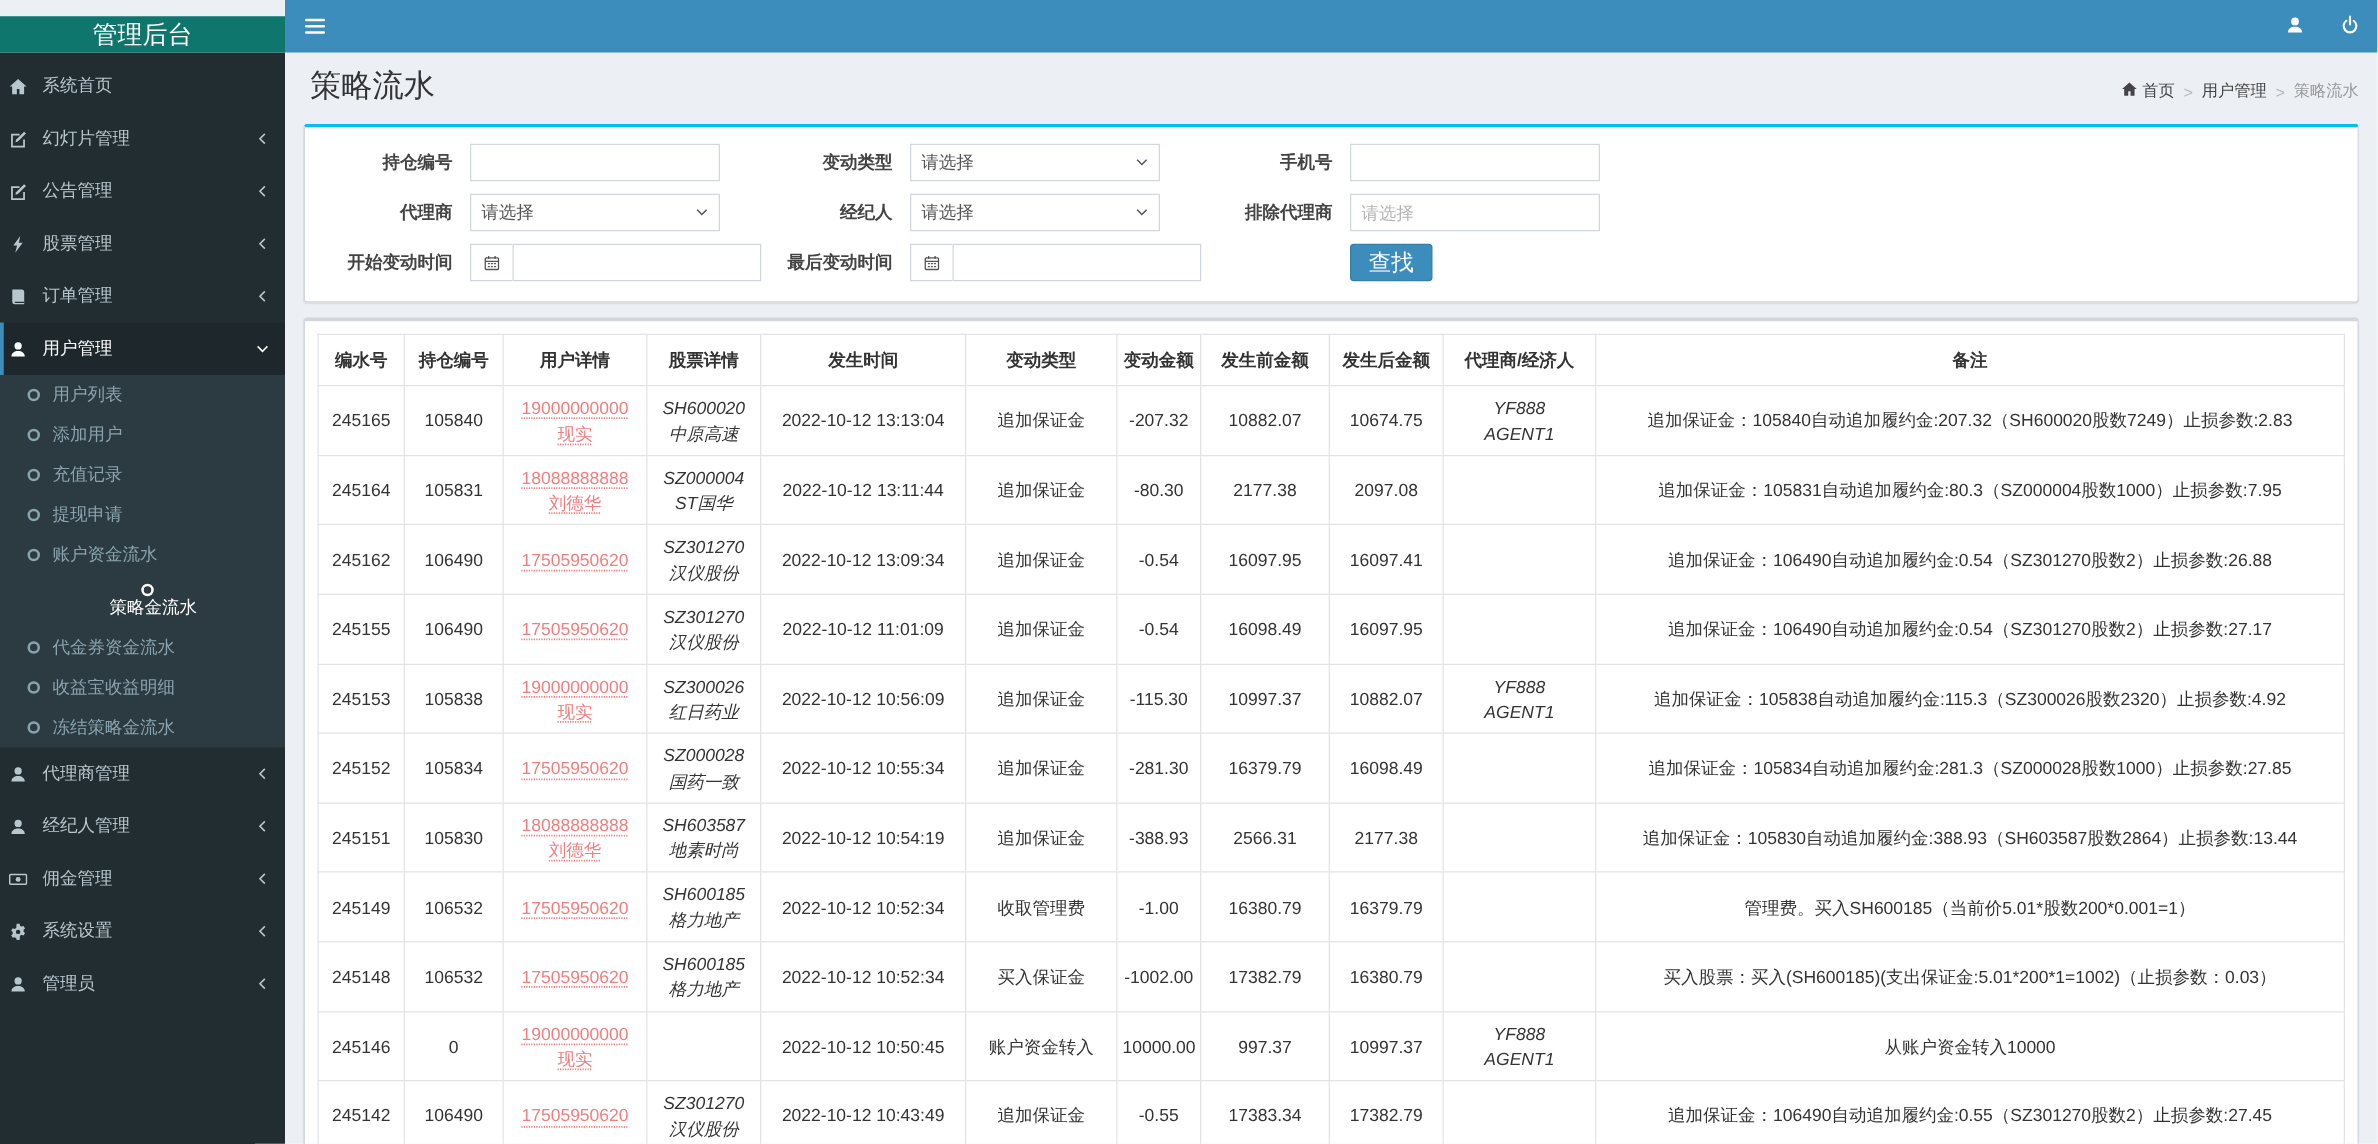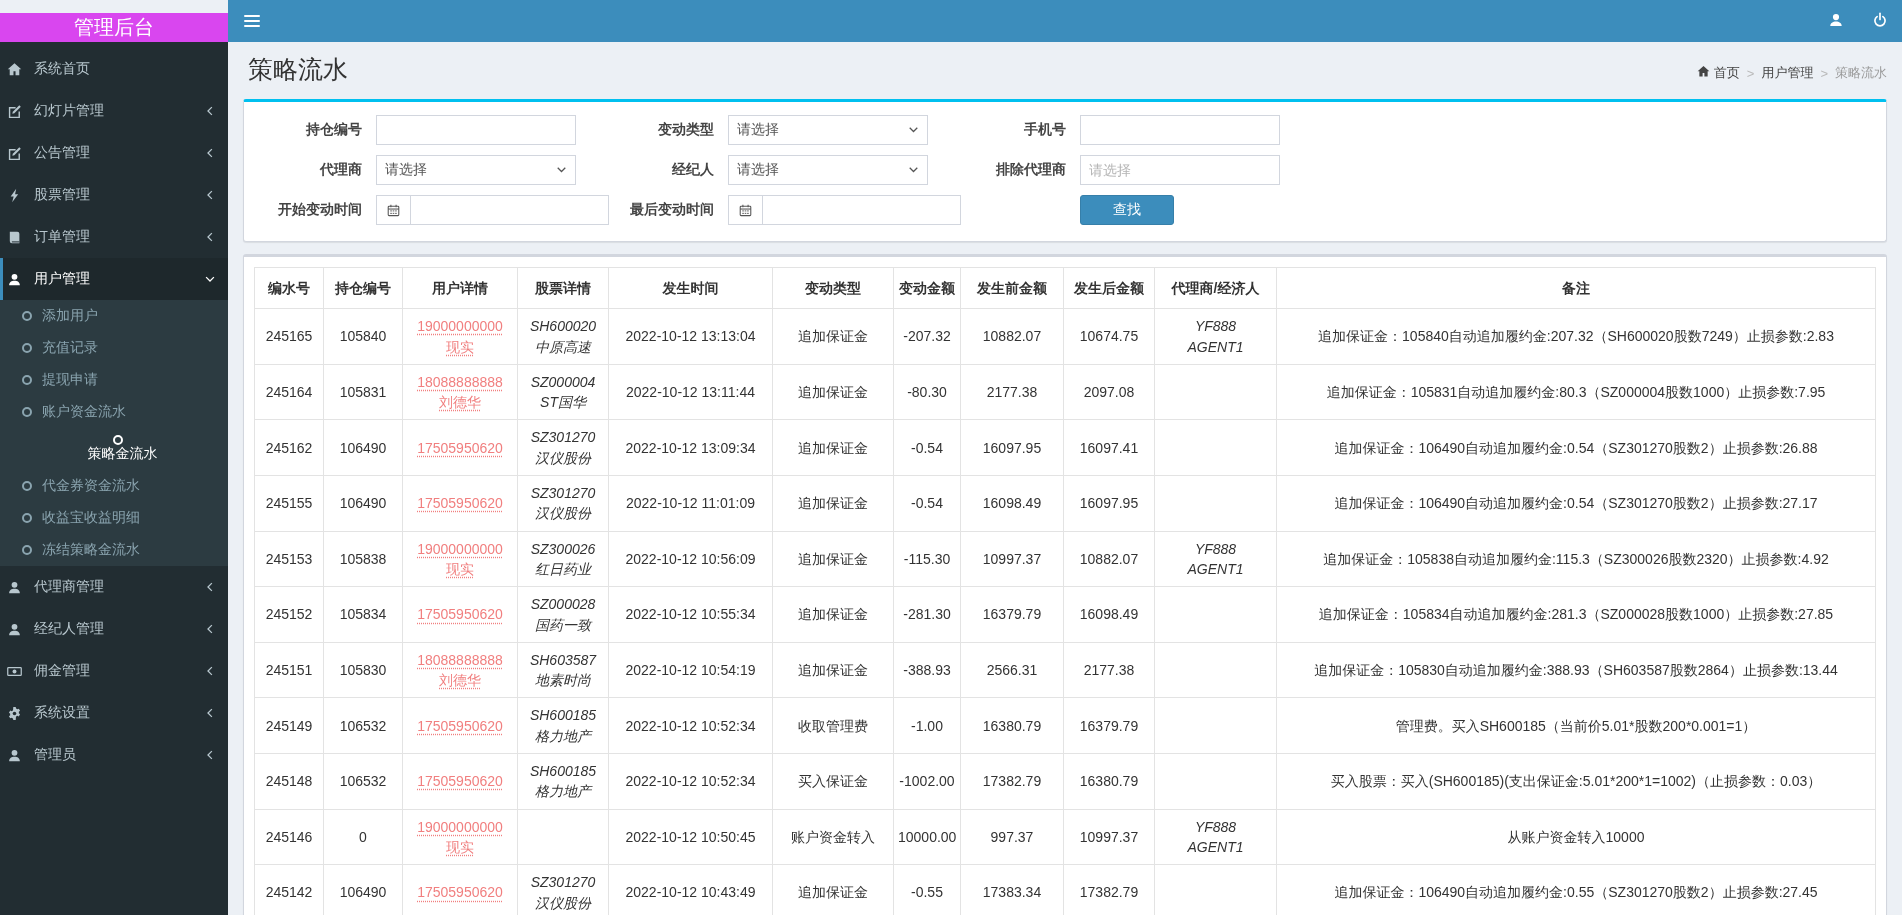--- a/index.html
+++ b/index.html
@@ -5,21 +5,21 @@
   * { box-sizing: border-box; }
   html,body { margin:0; padding:0; }
   body {
     width:1902px; height:915px; overflow:hidden;
     font-family:"Liberation Sans","DejaVu Sans",sans-serif;
     font-size:14px; color:#333; background:#ecf0f5;
   }
   
   .main-header { height:42px; display:flex; position:relative; z-index:10; }
   .logo {
-    width:228px; background:#d946ef; color:#fff; font-size:20px;
+    width:228px; background:#0f766e; color:#fff; font-size:20px;
     display:flex; align-items:center; justify-content:center; cursor:pointer;margin-top:13px;
   }
   .navbar { flex:1; background:#3c8dbc; display:flex; align-items:center; }
   .hamburger { padding:0 16px; height:100%; display:flex; align-items:center; cursor:pointer; }
   .hamburger .bars { display:flex; flex-direction:column; gap:3px; }
   .hamburger .bars i { display:block; width:16px; height:2px; background:#fff; border-radius:1px; }
   .nav-right { margin-left:auto; display:flex; height:100%; }
   .nav-right a { display:flex; align-items:center; padding:0 14px; color:#fff; cursor:pointer; }
   .nav-right svg { width:16px; height:16px; }
   
@@ -76,22 +76,22 @@
   .select { display:flex; align-items:center; justify-content:space-between; cursor:pointer; }
   .select .caret svg { width:11px; height:11px; color:#555; }
   .date-group { display:flex; width:200px; }
   .date-group .addon {
     width:34px; border:1px solid #d2d6de; border-right:none; background:#fff;
     display:flex; align-items:center; justify-content:center; color:#555; flex:none;
   }
   .date-group .addon svg { width:13px; height:13px; }
   .date-group input { flex:1; height:30px; border:1px solid #d2d6de; padding:0 8px; font-size:14px; }
   .btn-search {
-    margin-left:132px; height:30px; padding:0 32px; background:#3c8dbc;
-    border:1px solid #367fa9; color:#fff; font-size:14px; border-radius:3px;
+    margin-left:132px; height:30px; padding:0 14px; background:#3c8dbc;
+    border:1px solid #367fa9; color:#fff; font-size:18px; border-radius:3px;
     cursor:pointer; font-family:Liberation Sans, sans-serif;
   }
   
   table.data { width:100%; border-collapse:collapse; table-layout:fixed; }
   table.data th, table.data td {
     border:1px solid #e3e3e3; text-align:center; vertical-align:middle;
     padding:7px 4px; font-size:14px; color:#333; line-height:1.45;
     overflow:hidden;
   }
   table.data th { font-weight:bold; padding:10px 4px; background:#fff; }
@@ -219,20 +219,26 @@
           </span>
       <span class="mi-label">用户管理</span>
       <span class="mi-arrow">
             <svg viewBox="0 0 16 16">
               <path d="M2.8 5.5 8 10.7l5.2-5.2" fill="none" stroke="currentColor" stroke-width="1.7"></path>
             </svg>
           </span>
     </a>
   </li>
       <ul class="treeview-menu">
+        <li>
+    <a>
+      <span class="ring"></span>
+      <span class="smi-label">用户列表</span>
+    </a>
+  </li>
         <li>
     <a>
       <span class="ring"></span>
       <span class="smi-label">添加用户</span>
     </a>
   </li>
         <li>
     <a>
       <span class="ring"></span>
       <span class="smi-label">充值记录</span>

